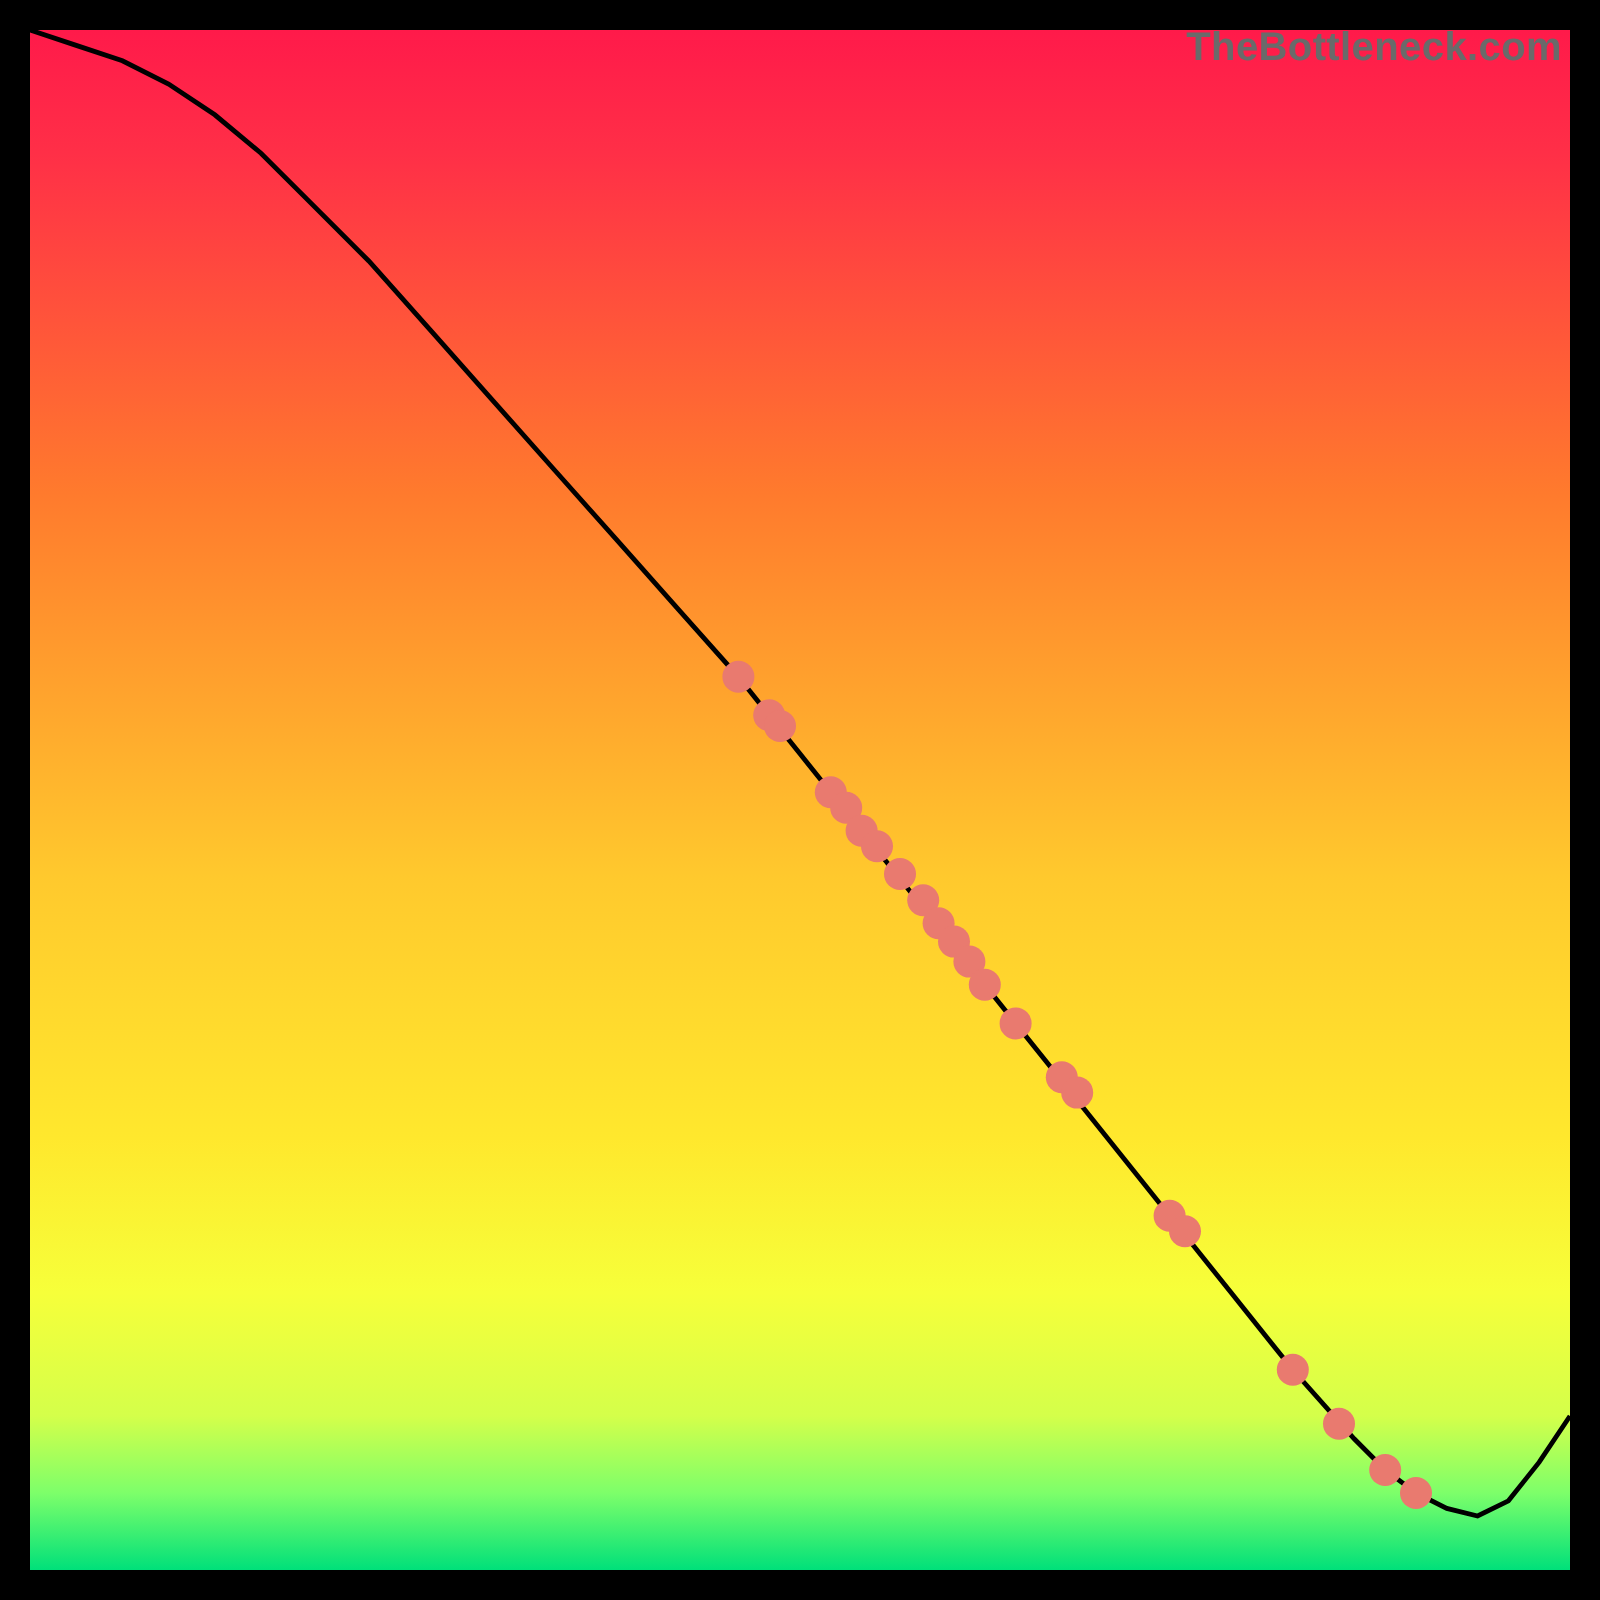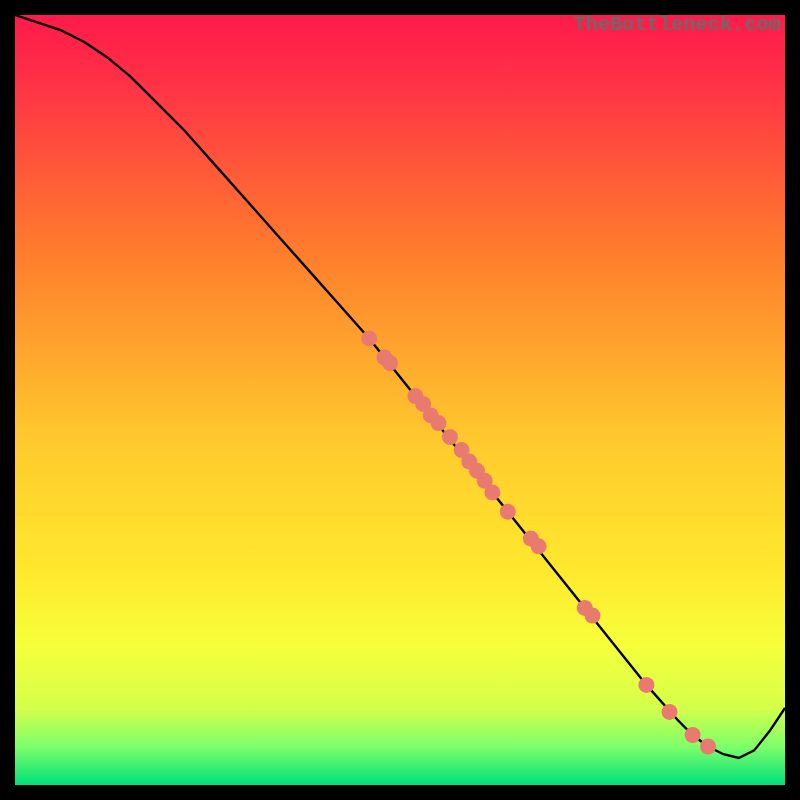--- a/index.html
+++ b/index.html
@@ -22,21 +22,21 @@
     position: absolute;
     left: 0;
     top: 0;
     width: 770px;
     height: 770px;
   }
   .watermark {
     position: absolute;
     top: -2px;
     right: 4px;
-    font-family: Liberation Mono, monospace;
+    font-family: Liberation Sans, sans-serif;
     font-size: 20px;
     font-weight: bold;
     color: #6a6a6a;
     letter-spacing: 0.2px;
     z-index: 10;
   }
   svg {
     display: block;
   }
 </style>

